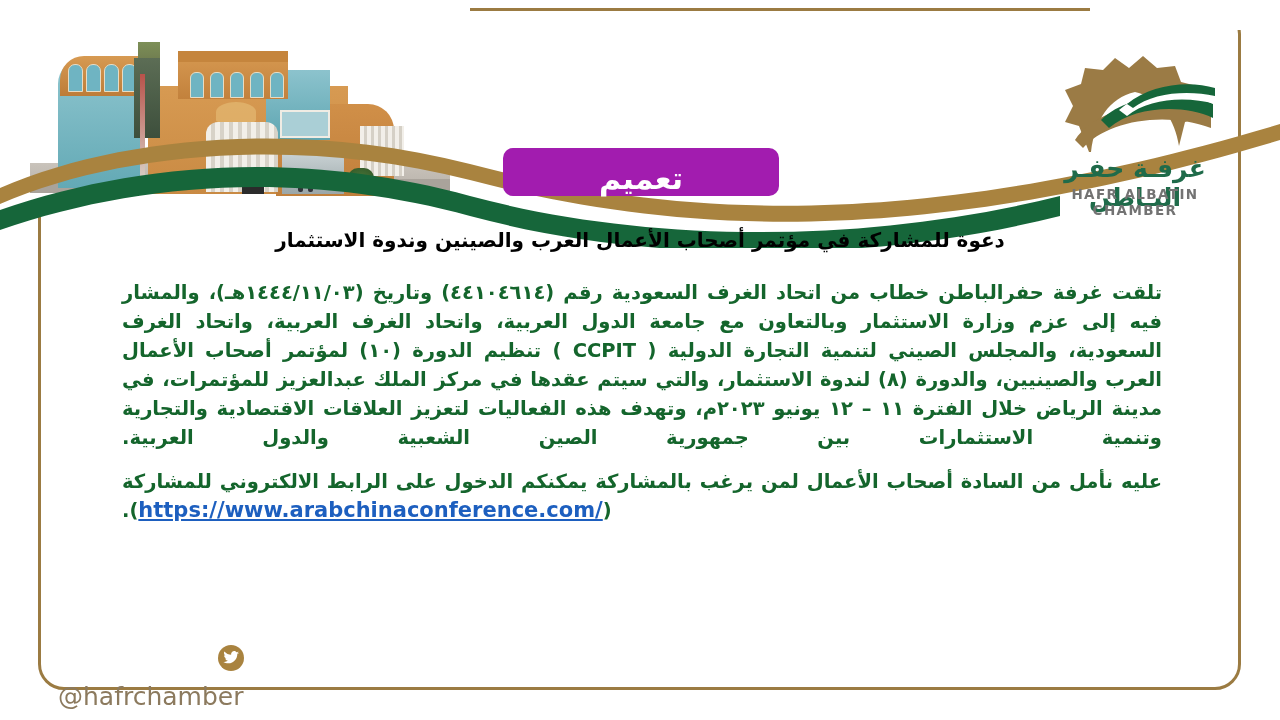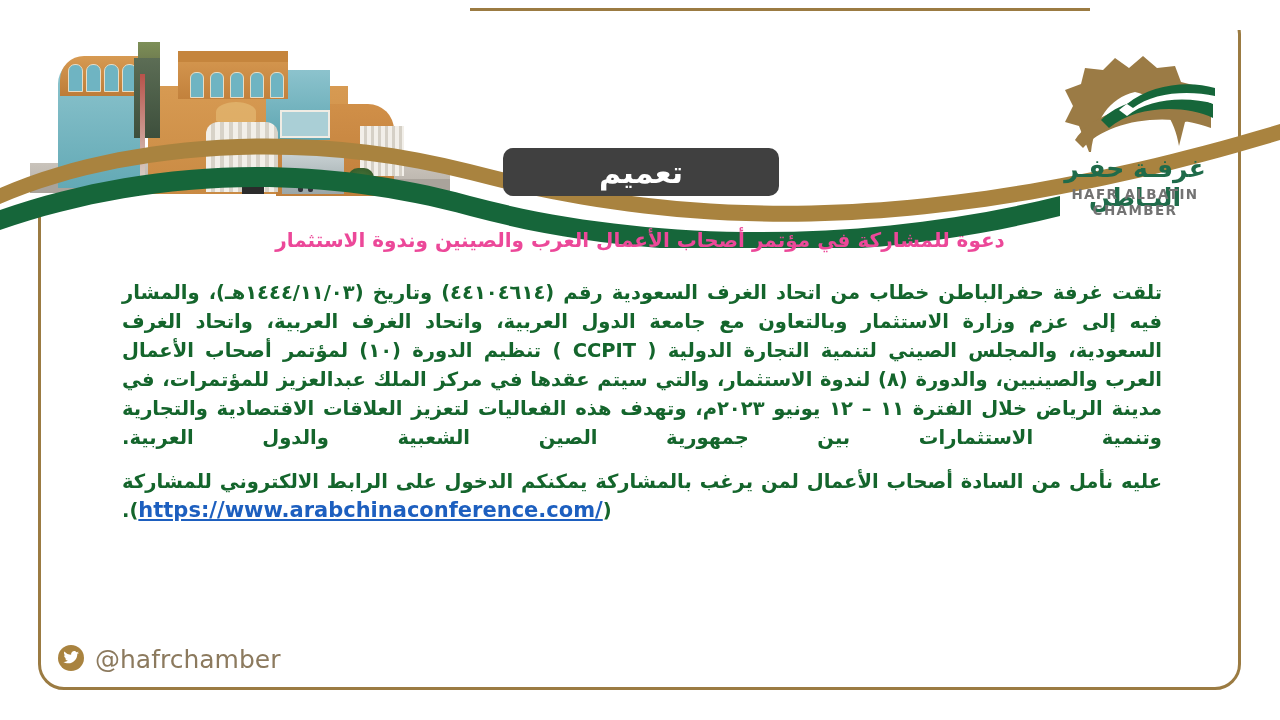--- a/index.html
+++ b/index.html
@@ -188,24 +188,24 @@
     pointer-events: none;
   }
 
   
   .title-pill {
     position: absolute;
     left: 503px;
     top: 148px;
     width: 276px;
     height: 48px;
-    background: #404040;
+    background: #a21caf;
     border-radius: 10px;
     display: flex;
-    align-items: center;
+    align-items: flex-end;
     justify-content: center;
   }
   .title-pill span {
     color: #ffffff;
     font-size: 30px;
     font-weight: bold;
     font-family: "DejaVu Sans", "Liberation Sans", sans-serif;
     letter-spacing: 1px;
   }
 
@@ -243,21 +243,21 @@
   }
 
   
   .heading {
     position: absolute;
     left: 120px;
     top: 228px;
     width: 1040px;
     text-align: center;
     direction: rtl;
-    color: #ec4899;
+    color: #000000;
     font-size: 20px;
     font-weight: bold;
     font-family: "DejaVu Sans", "Liberation Sans", sans-serif;
   }
   .body-block {
     position: absolute;
     left: 122px;
     top: 278px;
     width: 1040px;
     direction: rtl;
@@ -284,22 +284,23 @@
     text-align-last: left;
     direction: rtl;
   }
 
   
   .social {
     position: absolute;
     left: 58px;
     top: 645px;
     display: flex;
-    align-items: flex-start;
+    align-items: flex-end;
     gap: 11px;
+    flex-direction: column;
   }
   .tw-icon {
     width: 26px;
     height: 26px;
     border-radius: 50%;
     background: #a9833f;
     display: flex;
     align-items: center;
     justify-content: center;
   }

